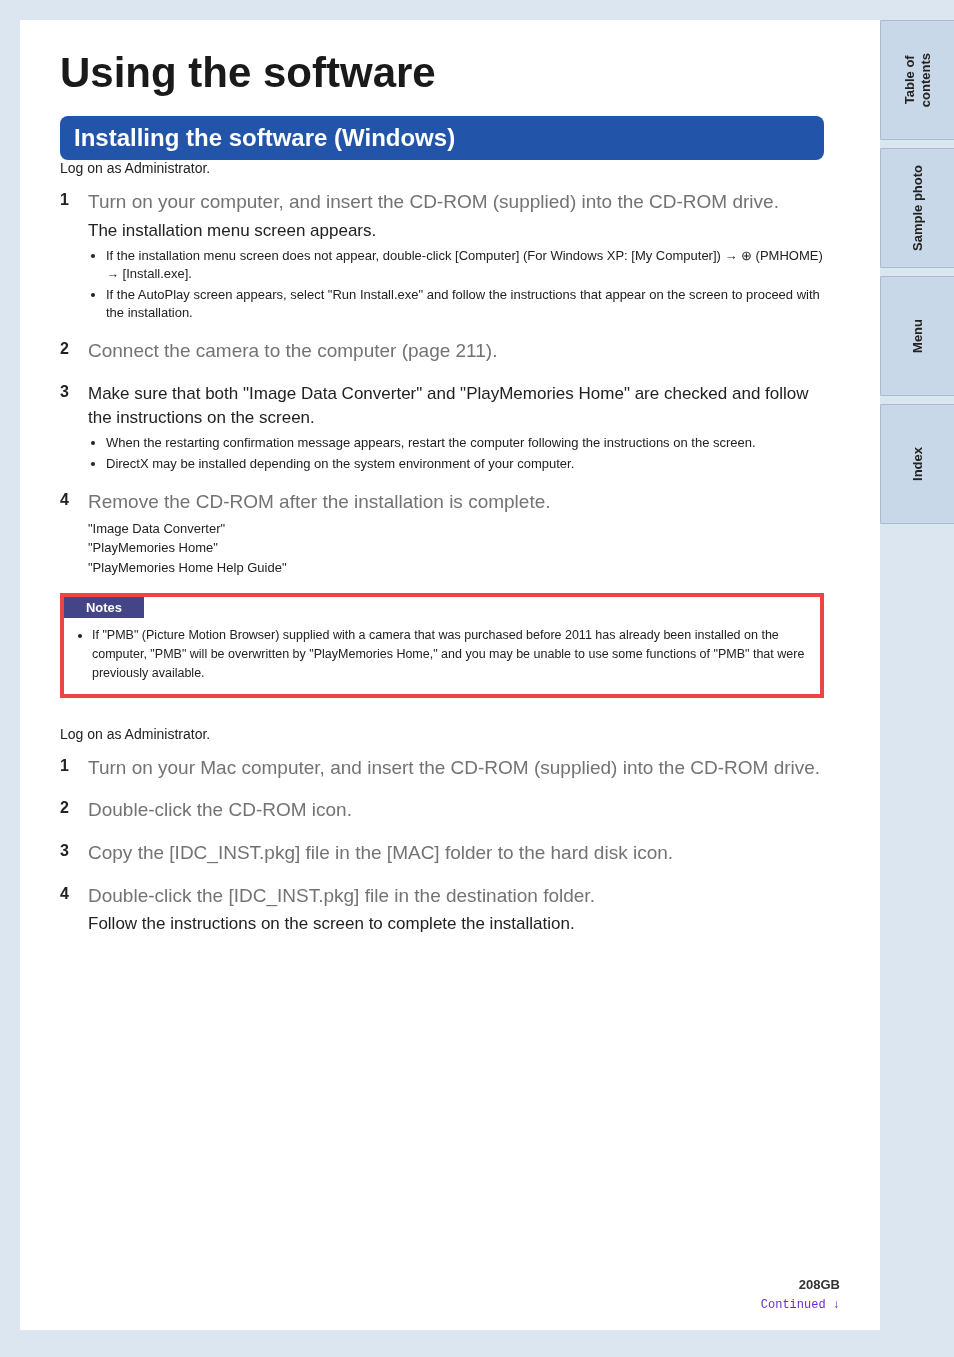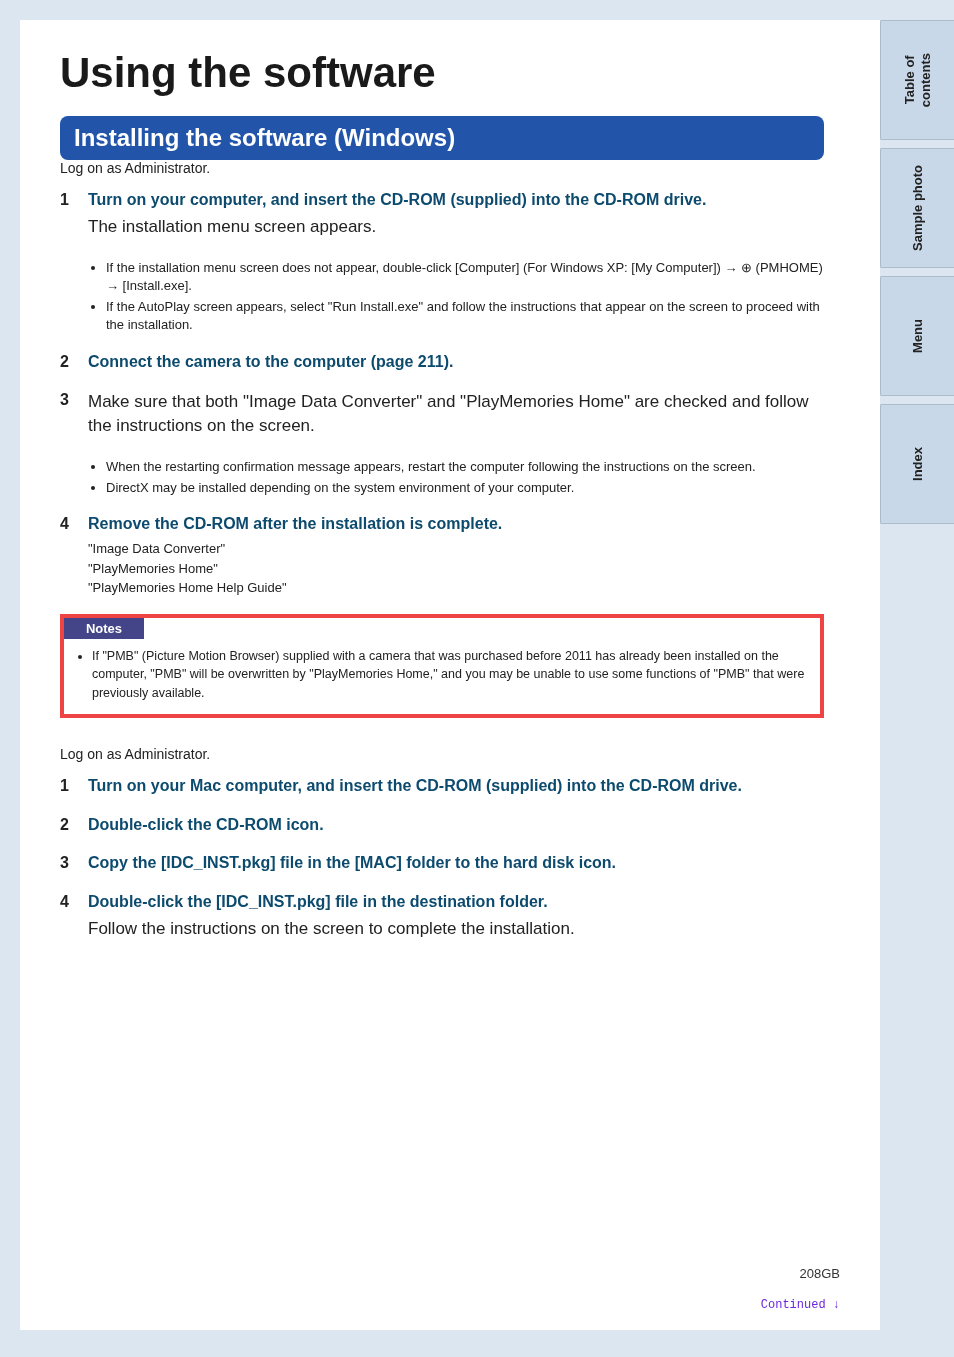--- a/index.html
+++ b/index.html
@@ -52,36 +52,36 @@
       font-size: 16px;
       font-weight: bold;
       color: #222;
       min-width: 28px;
       margin-top: 1px;
     }
     .step-content {
       flex: 1;
     }
     .step-title {
-      font-size: 16px;
-      font-weight: bold;
-      color: #0c4a6e;
+      font-size: 19px;
+      font-weight: normal;
+      color: #737373;
       margin-bottom: 4px;
       line-height: 1.3;
     }
     .step-desc {
       font-size: 17px;
       color: #222;
       margin-bottom: 4px;
       line-height: 1.4;
     }
     .step-bullets {
       list-style: disc;
       padding-left: 18px;
-      margin-top: 20px;
+      margin-top: 4px;
     }
     .step-bullets li {
       font-size: 13px;
       color: #222;
       margin-bottom: 3px;
       line-height: 1.4;
     }
     .step-sub-items {
       margin-top: 4px;
     }
@@ -118,23 +118,23 @@
     .notes-content ul li {
       margin-bottom: 3px;
     }
     .section-gap {
       margin-top: 28px;
     }
     .page-num-label {
       display: block;
       font-size: 13px;
       color: #333;
-      font-weight: normal;
+      font-weight: bold;
       text-align: right;
-      margin-bottom: 13px;
+      margin-bottom: 2px;
     }
     
     .sidebar {
       position: absolute;
       right: 0;
       top: 20px;
       width: 74px;
       display: flex;
       flex-direction: column;
       gap: 0;

